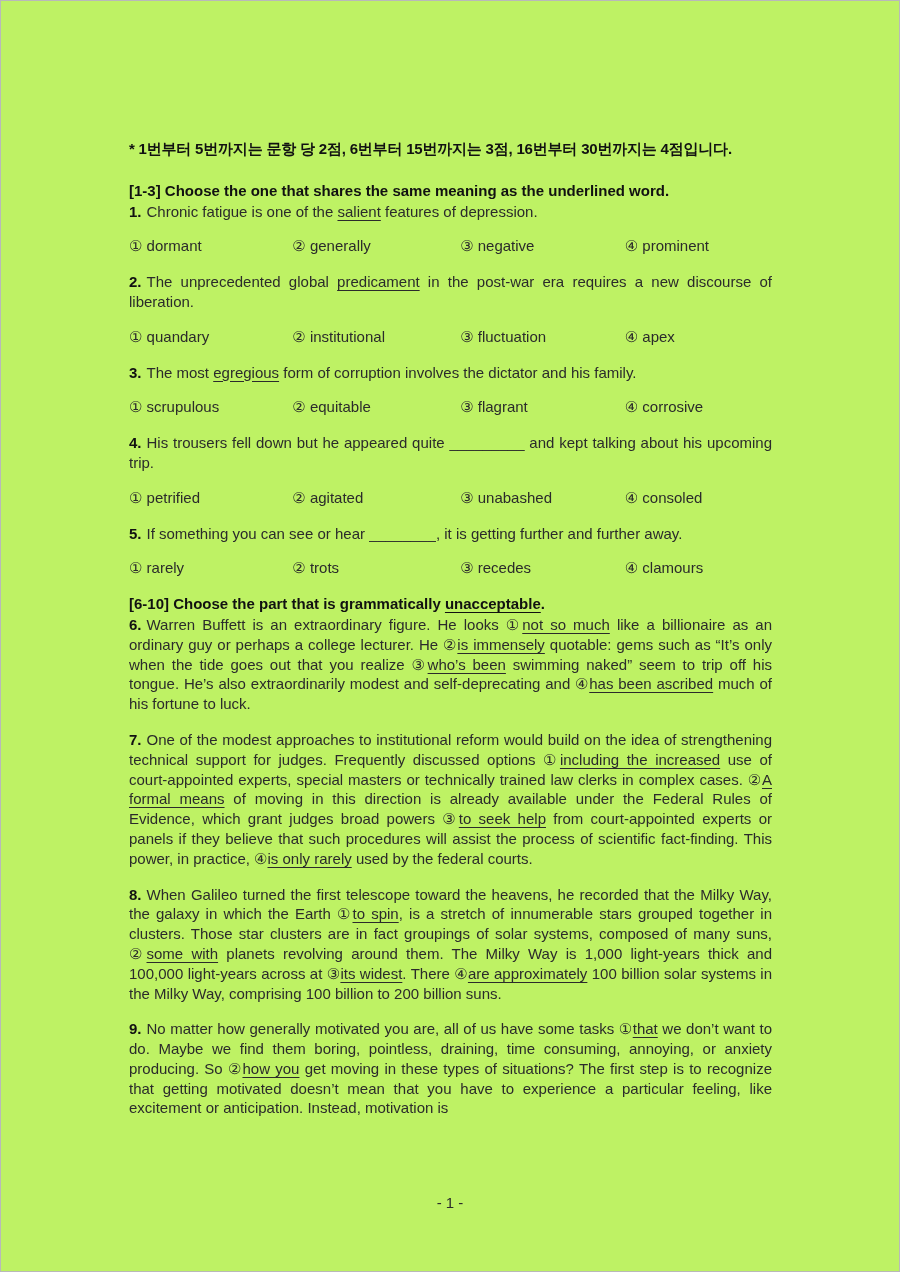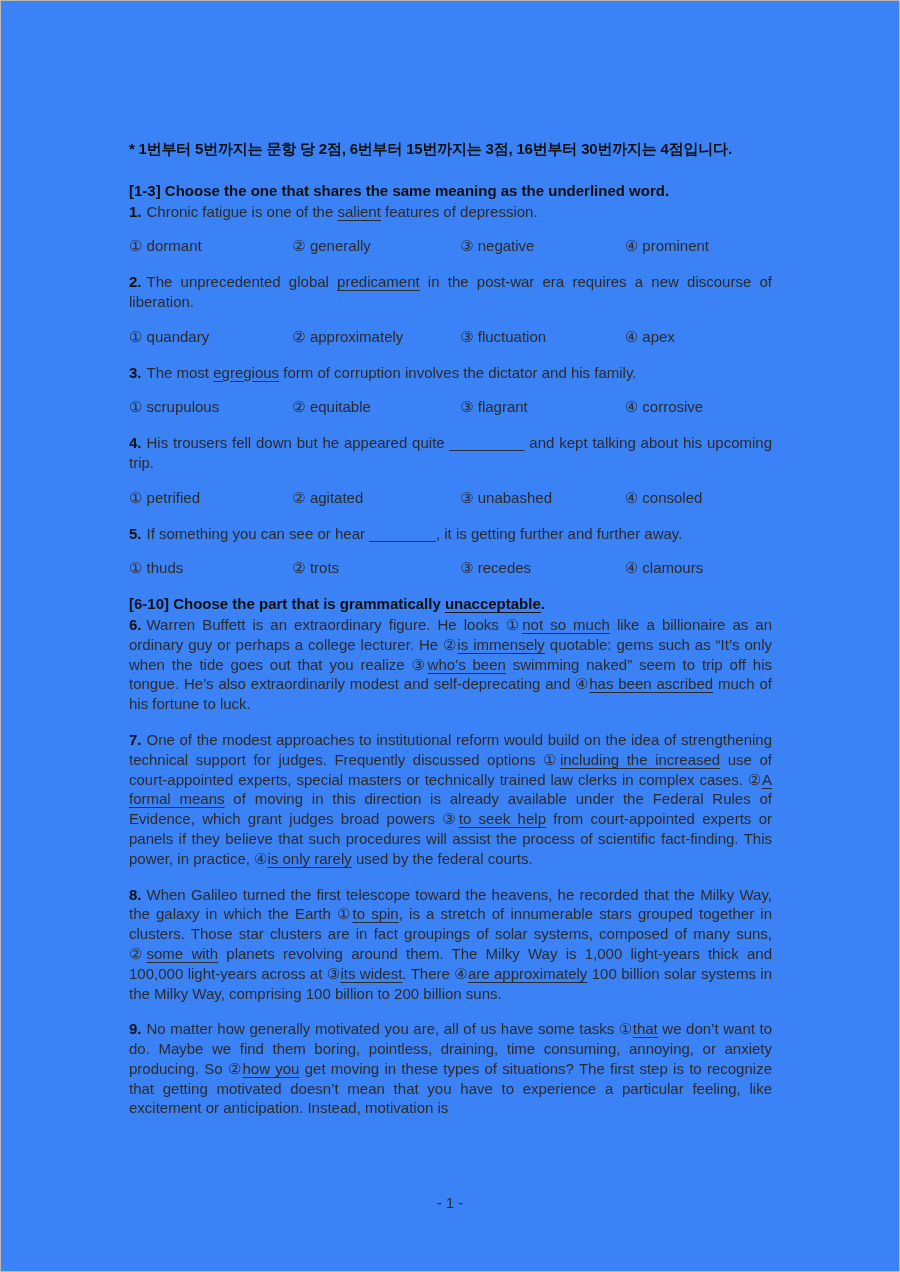--- a/index.html
+++ b/index.html
@@ -2,21 +2,21 @@
 <html><head>
 <meta charset="utf-8">
 <style>
   * { margin: 0; padding: 0; box-sizing: border-box; }
   html, body { background: #ffffff; }
   body { font-family: "Liberation Sans", sans-serif; }
   .page {
     position: relative;
     width: 900px;
     height: 1272px;
-    background: #3b82f6;
+    background: #bef264;
     border: 1px solid #b9b9b9;
     padding: 138px 127px 0 128px;
     color: #2b2b2b;
     font-size: 15px;
     line-height: 1.32;
     overflow: hidden;
   }
   .note {
     font-weight: bold;
     color: #111;
@@ -65,21 +65,21 @@
       <span class="opt">② generally</span>
       <span class="opt">③ negative</span>
       <span class="opt">④ prominent</span>
     </div>
   </div>
 
   <div class="question">
     <p class="qtext"><b class="qnum">2.</b><span class="runs"><span>The unprecedented global </span><span class="u">predicament</span><span> in the post-war era requires a new discourse of liberation.</span></span></p>
     <div class="options">
       <span class="opt">① quandary</span>
-      <span class="opt">② approximately</span>
+      <span class="opt">② institutional</span>
       <span class="opt">③ fluctuation</span>
       <span class="opt">④ apex</span>
     </div>
   </div>
 
   <div class="question">
     <p class="qtext"><b class="qnum">3.</b><span class="runs"><span>The most </span><span class="u">egregious</span><span> form of corruption involves the dictator and his family.</span></span></p>
     <div class="options">
       <span class="opt">① scrupulous</span>
       <span class="opt">② equitable</span>
@@ -95,21 +95,21 @@
       <span class="opt">① petrified</span>
       <span class="opt">② agitated</span>
       <span class="opt">③ unabashed</span>
       <span class="opt">④ consoled</span>
     </div>
   </div>
 
   <div class="question">
     <p class="qtext"><b class="qnum">5.</b><span class="runs"><span>If something you can see or hear ________, it is getting further and further away.</span></span></p>
     <div class="options">
-      <span class="opt">① thuds</span>
+      <span class="opt">① rarely</span>
       <span class="opt">② trots</span>
       <span class="opt">③ recedes</span>
       <span class="opt">④ clamours</span>
     </div>
   </div>
 
   <p class="heading"><span>[6-10] Choose the part that is grammatically </span><span class="u">unacceptable</span><span>.</span></p>
 
   <div class="question">
     <p class="qtext"><b class="qnum">6.</b><span class="runs"><span>Warren Buffett is an extraordinary figure. He looks ①</span><span class="u">not so much</span><span> like a billionaire as an ordinary guy or perhaps a college lecturer. He ②</span><span class="u">is immensely</span><span> quotable: gems such as “It’s only when the tide goes out that you realize ③</span><span class="u">who’s been</span><span> swimming naked” seem to trip off his tongue. He’s also extraordinarily modest and self-deprecating and ④</span><span class="u">has been ascribed</span><span> much of his fortune to luck.</span></span></p>

